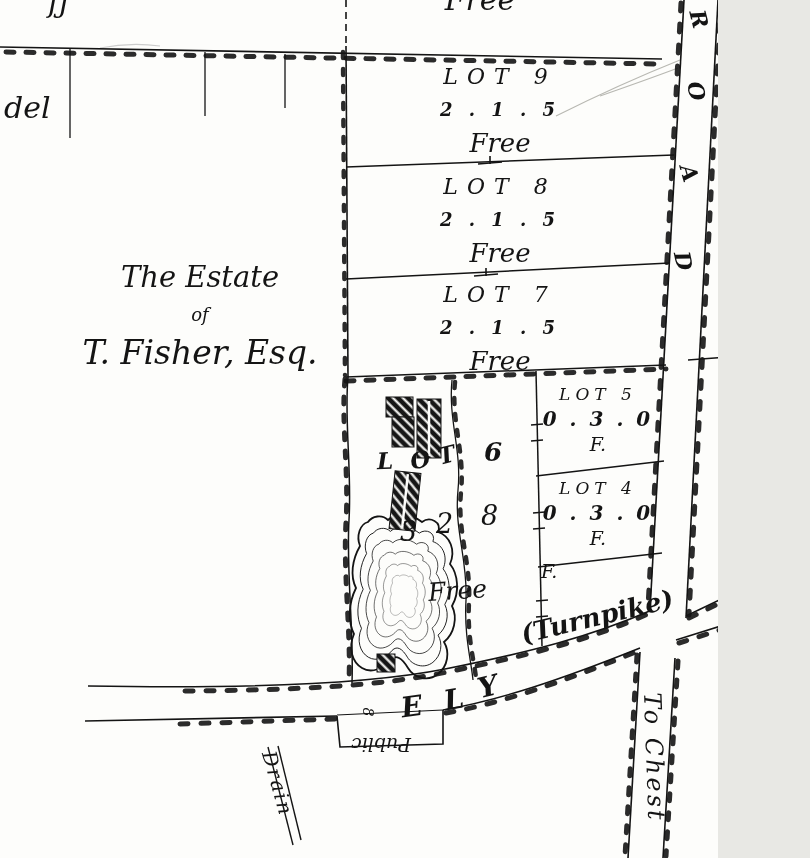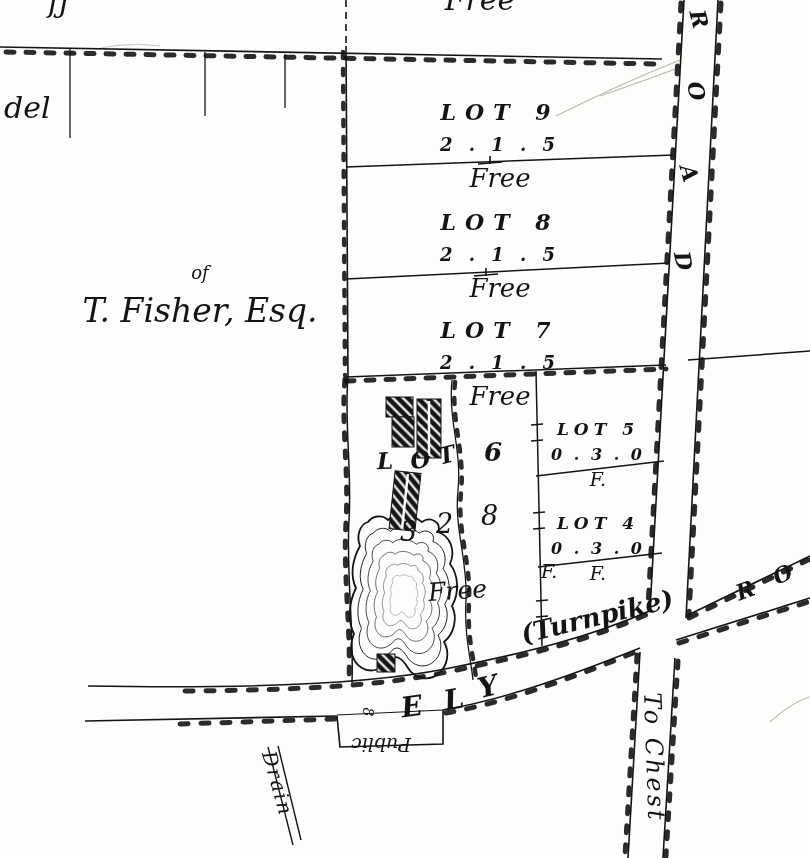--- a/index.html
+++ b/index.html
@@ -1,25 +1,25 @@
 <!DOCTYPE html>
 <html><head>
 <meta charset="utf-8">
 <style>
   html,body{margin:0;padding:0;background:#e8e8e4;}
-  .map{position:relative;width:810px;height:858px;background:#fdfdfb;overflow:hidden;
+  .map{position:relative;width:718px;height:858px;background:#fdfdfb;overflow:hidden;
        font-family:"DejaVu Serif",serif;color:#141414;}
   .map svg.linework{position:absolute;left:0;top:0;}
   .txt{position:absolute;white-space:nowrap;font-style:italic;}
   .lotblock{position:absolute;text-align:center;}
-  .lot-name{font-weight:bold;font-style:italic;font-size:22px;letter-spacing:9px;line-height:30px;margin-top:35px;}
+  .lot-name{font-weight:normal;font-style:italic;font-size:22px;letter-spacing:9px;line-height:30px;}
   .lot-area{font-style:italic;font-weight:600;font-size:18px;letter-spacing:5px;line-height:36px;}
   .lot-free{font-style:italic;font-size:26px;line-height:30px;}
   .sm .lot-name{font-size:17px;letter-spacing:5px;line-height:24px;}
-  .sm .lot-area{font-size:16px;letter-spacing:3px;line-height:27px;font-style:italic;}
+  .sm .lot-area{font-size:20px;letter-spacing:3px;line-height:27px;font-style:italic;}
   .sm .lot-free{font-size:19px;line-height:23px;}
   .estate{position:absolute;left:60px;top:256px;width:280px;text-align:center;font-style:italic;}
   .estate .e1{font-size:29px;line-height:42px;}
   .estate .e2{font-size:18px;line-height:34px;}
   .estate .e3{font-size:33px;line-height:42px;}
   .bigletter{font-weight:bold;font-style:italic;font-size:28px;}
   .roadletter{font-weight:bold;font-style:italic;font-size:22px;}
   .lot6letter{font-weight:bold;font-style:italic;font-size:23px;}
   .lot6digit{font-style:italic;font-size:27px;}
 </style>
@@ -142,20 +142,21 @@
       <path d="M278,746 L301,840"></path>
     </g>
   </svg>
 
   <span class="txt" style="left:48px;top:-16px;font-size:30px;">fj</span>
   <div class="txt" style="left:420px;top:-18px;width:120px;text-align:center;font-size:30px;">Free</div>
 
   <span class="txt" style="left:4px;top:90px;font-size:30px;text-align:right;">del</span>
 
   <div class="estate">
+    <div class="e1">The Estate</div>
     <div class="e2">of</div>
     <div class="e3">T. Fisher, Esq.</div>
   </div>
 
   <div class="lotblock" style="left:350px;top:62px;width:300px;">
     <div class="lot-name">LOT 9</div>
     <div class="lot-area">2 . 1 . 5</div>
     <div class="lot-free">Free</div>
   </div>
   <div class="lotblock" style="left:350px;top:172px;width:300px;">

